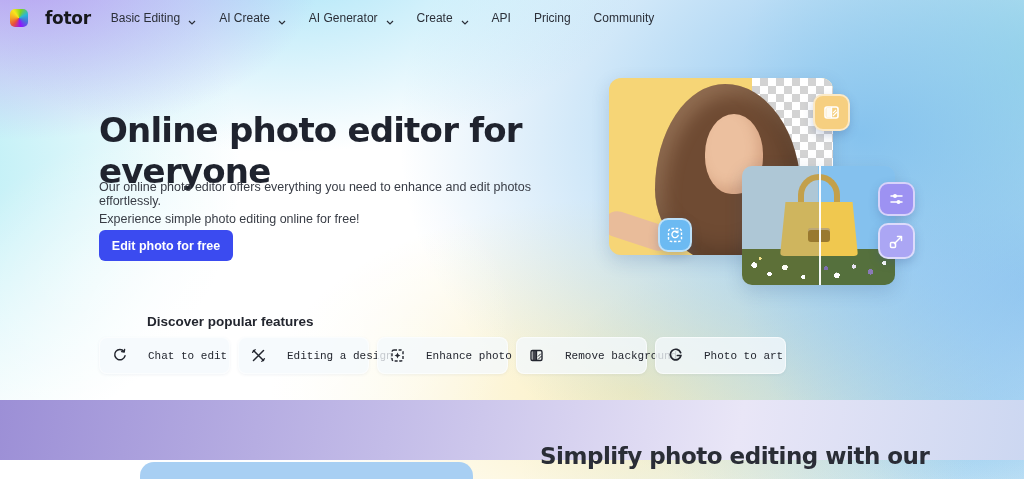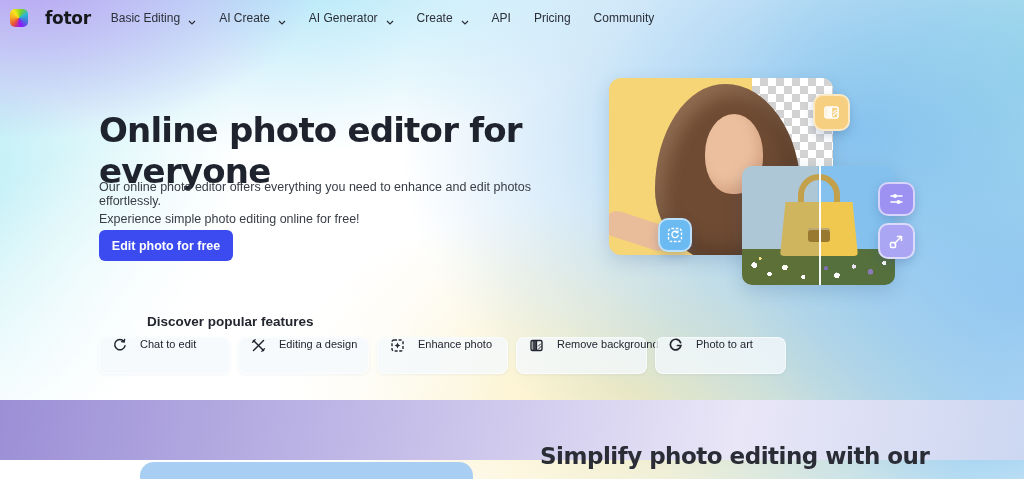--- a/index.html
+++ b/index.html
@@ -38,23 +38,23 @@
   .hero-title { position:absolute; left:99px; top:84px; width:520px;
     font-family:"DejaVu Sans", sans-serif; font-weight:700; font-size:34px; line-height:1.22; letter-spacing:-0.8px; color:#1f232e;margin-top:26px; }
   .hero-desc { position:absolute; left:99px; top:180px; width:440px; font-size:12.5px; line-height:14px; color:#383c45; }
   .hero-desc .line { display:block; }
   .cta { position:absolute; left:99px; top:230px; width:134px; height:31px; border:none; border-radius:6px;
     background:#3b4bf0; color:#fff; font-size:12.5px; font-weight:700; cursor:pointer; font-family:"Liberation Sans",sans-serif; }
 
   
   .features-heading { position:absolute; left:99px; top:314px; font-size:13.5px; font-weight:700; color:#23262f;margin-left:48px; }
   .features-row { position:absolute; left:99px; top:337px; display:flex; gap:8px; }
-  .feature-btn { width:131px; height:37px; display:flex; align-items:flex-start; gap:13px; padding:0 12px;
+  .feature-btn { width:131px; height:37px; display:flex; align-items:center; gap:21px; padding:0 12px;
     background:rgba(244,248,253,0.78); border:1px solid rgba(255,255,255,0.6); border-radius:8px;
-    box-shadow:0 1px 3px rgba(80,100,140,0.08); cursor:pointer; }
+    box-shadow:0 1px 3px rgba(80,100,140,0.08); cursor:pointer;font-family:Liberation Mono, monospace; }
   .feature-btn .ficon { flex:0 0 auto; width:15px; height:15px; color:#23262f; }
   .feature-btn .flabel { font-size:11px; color:#23262f; white-space:nowrap; }
 
   
   .visual { position:absolute; left:609px; top:78px; width:307px; height:207px; }
   .card { position:absolute; border-radius:12px; overflow:hidden; box-shadow:0 6px 18px rgba(40,70,120,0.18); }
   .card-portrait { left:0; top:0; width:224px; height:177px; background:#f6d576; }
   .checker { position:absolute; right:0; top:0; width:81px; height:100%;
     background-color:#fff;
     background-image:

